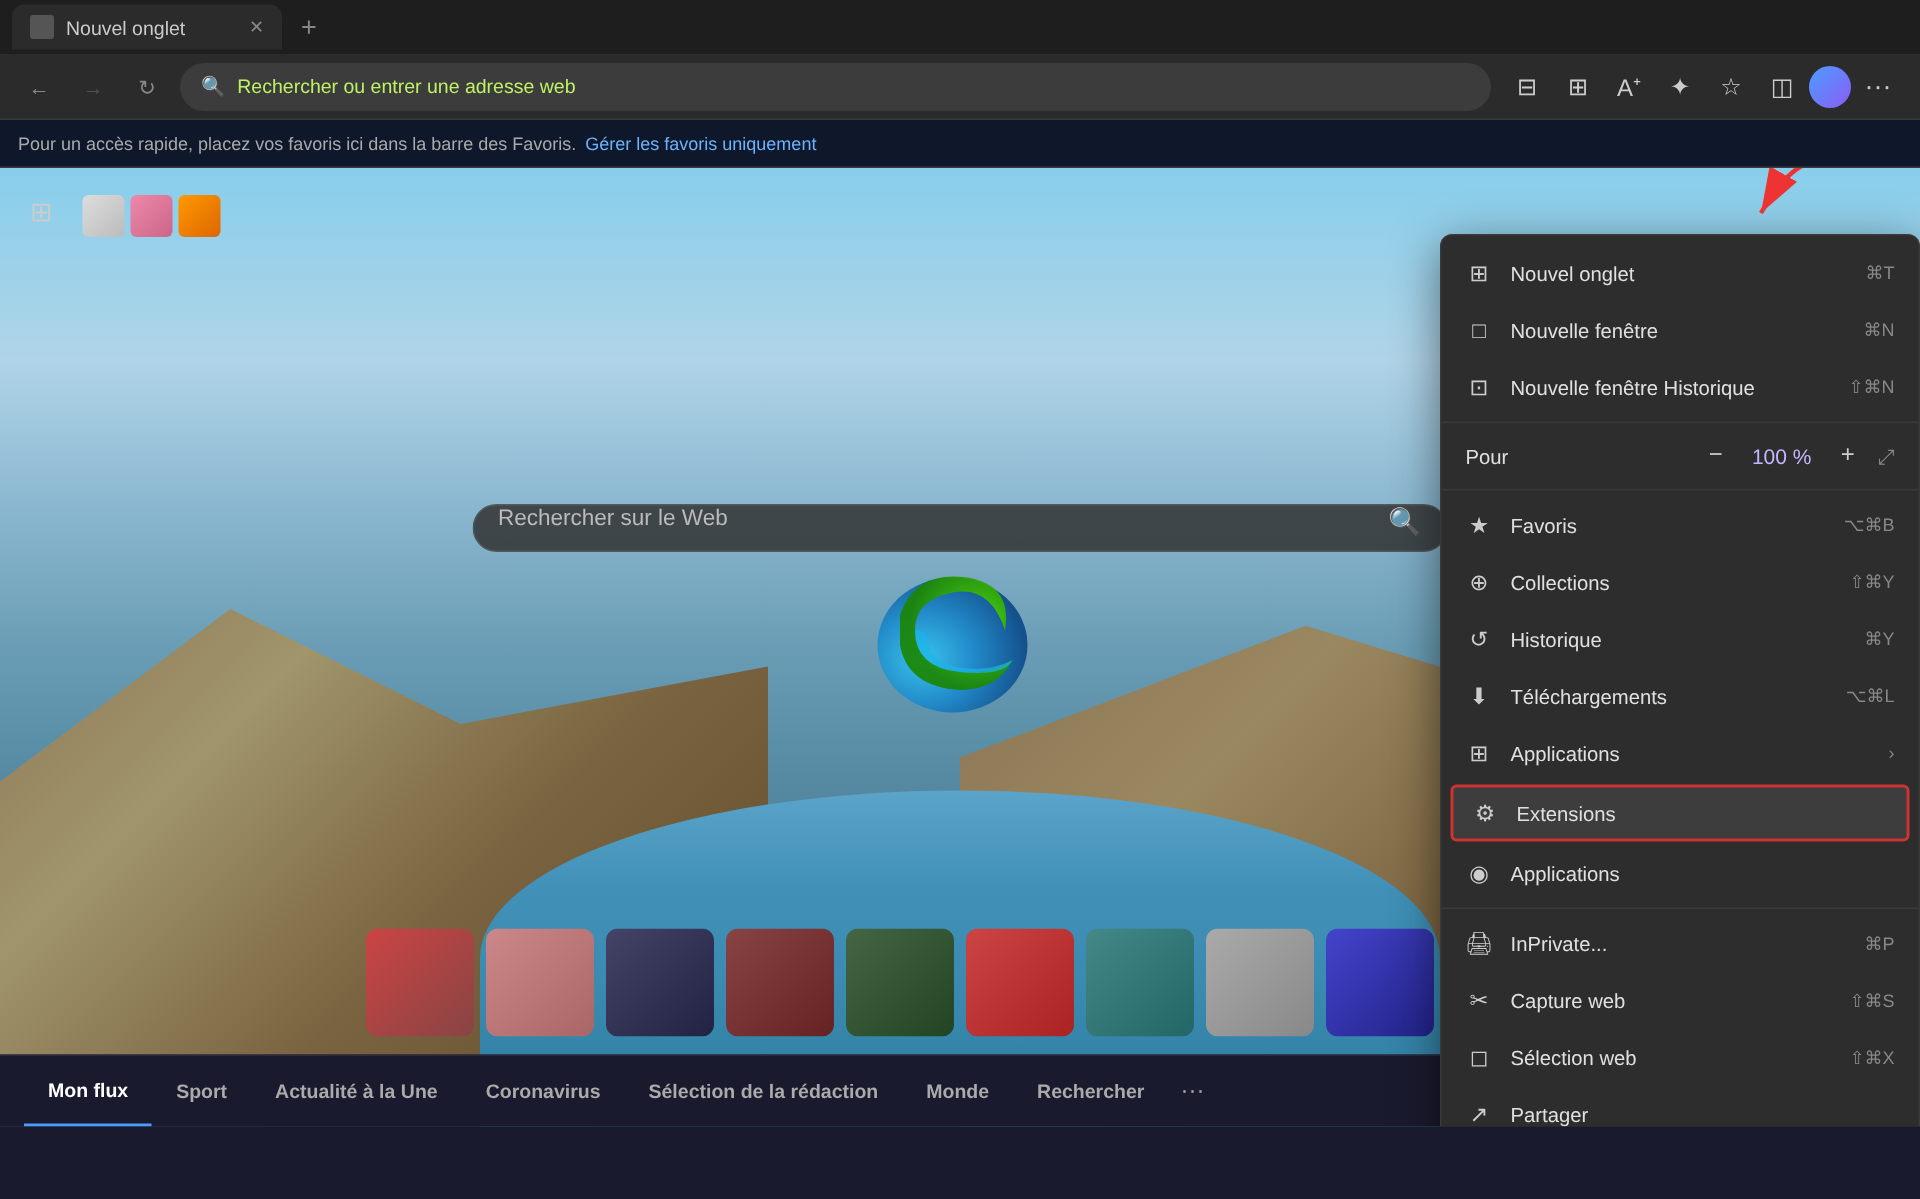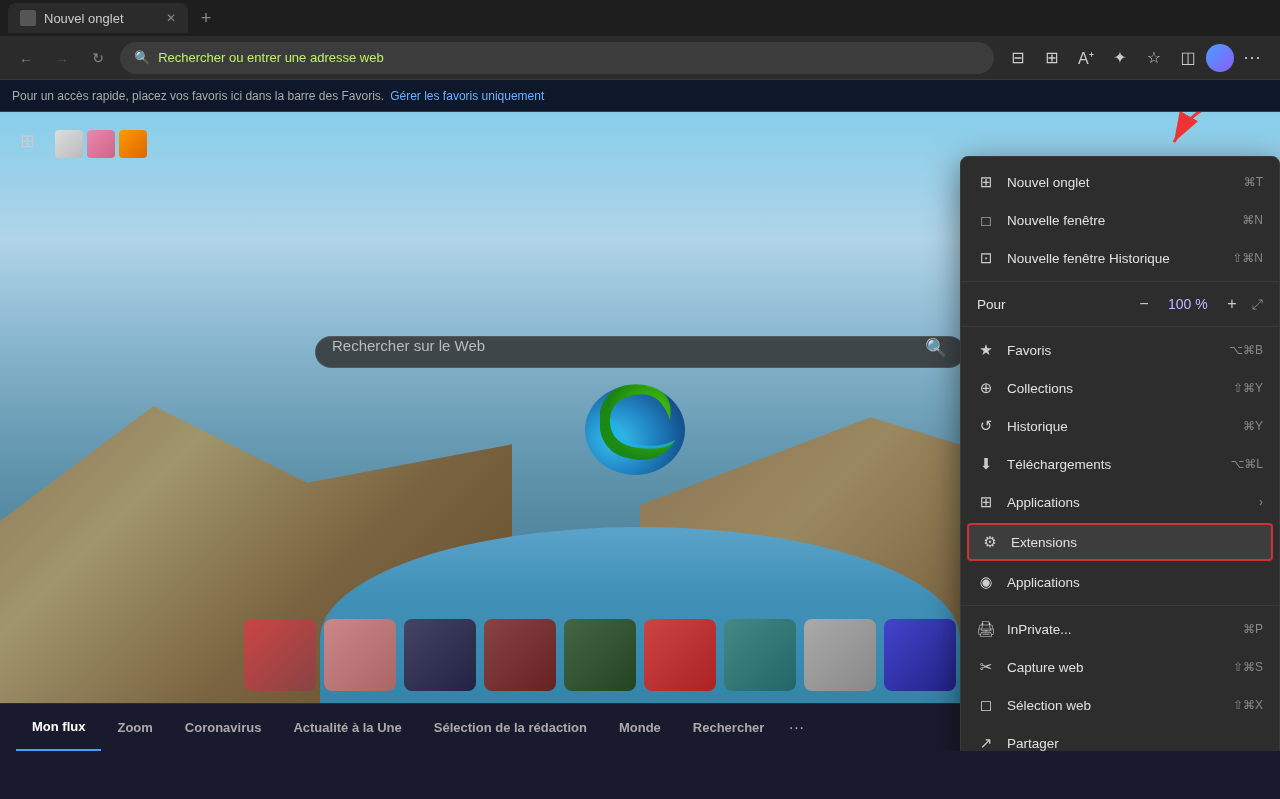--- a/index.html
+++ b/index.html
@@ -218,23 +218,23 @@
           <div class="thumb-inner t9"></div>
         </div>
       <div class="thumb">
           <div class="thumb-inner t10"></div>
         </div>
     </div>
   </div>
 
   <div class="bottom-nav">
     <div class="bottom-nav-item active">Mon flux</div>
-    <div class="bottom-nav-item">Zoom</div>
+    <div class="bottom-nav-item">Sport</div>
+    <div class="bottom-nav-item">Actualité à la Une</div>
     <div class="bottom-nav-item">Coronavirus</div>
-    <div class="bottom-nav-item">Actualité à la Une</div>
     <div class="bottom-nav-item">Sélection de la rédaction</div>
     <div class="bottom-nav-item">Monde</div>
     <div class="bottom-nav-item">Rechercher</div>
     <div class="bottom-nav-more">···</div>
     <div class="bottom-nav-right">
       <div class="select-wrapper">
         <select class="view-select">
           <option>En-têtes uniquement</option>
         </select>
         <span class="select-arrow">▼</span>

